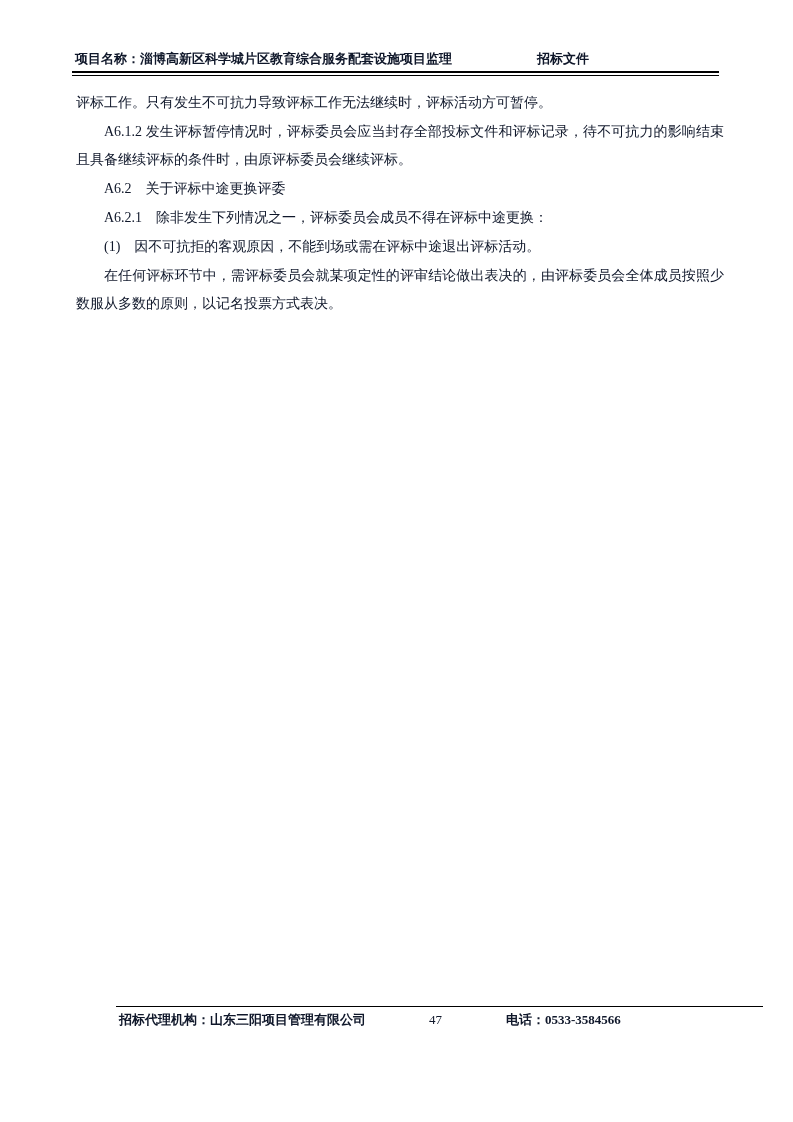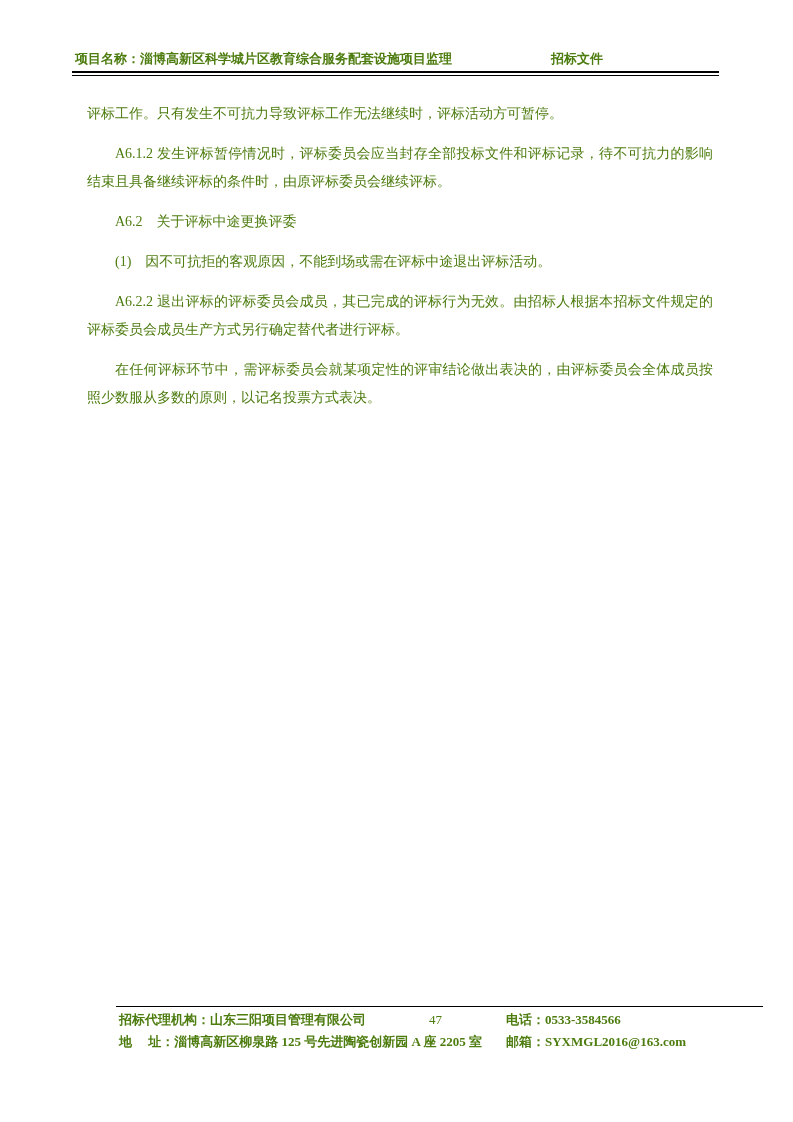--- a/index.html
+++ b/index.html
@@ -2,38 +2,38 @@
 <html><head>
 <meta charset="utf-8">
 <style>
   html, body { margin: 0; padding: 0; background: #ffffff; }
   .page {
     position: relative;
     width: 793px;
     height: 1122px;
     background: #ffffff;
     font-family: "Liberation Serif", "DejaVu Serif", serif;
-    color: #4d7c0f;
+    color: #0f172a;
     overflow: hidden;
   }
   
   .header {
     position: absolute;
     top: 50px;
     left: 75px;
     width: 645px;
     height: 18px;
     font-size: 13px;
     font-weight: bold;
     line-height: 18px;
     white-space: nowrap;
   }
   .header .doc-type {
     position: absolute;
-    left: 476px;
+    left: 462px;
     top: 0;
   }
   .header-rule {
     position: absolute;
     top: 71px;
     left: 72px;
     width: 647px;
     height: 2px;               
     border-top: 2.5px solid #000;
     border-bottom: 1.5px solid #000;
@@ -41,21 +41,21 @@
   
   .doc-body {
     position: absolute;
     top: 88px;
     left: 75px;
     width: 650px;
     font-size: 14px;
     line-height: 28px;
     text-align: justify;
   }
-  .doc-body p { margin: 12px; padding: 0; }
+  .doc-body p { margin: 1px; padding: 0; }
   .doc-body p.indent { text-indent: 2em; }
   
   .footer {
     position: absolute;
     top: 1006px;
     left: 72px;
     width: 647px;
     border-top: 1.5px solid #000;
     font-size: 13px;
     font-weight: bold;
@@ -80,30 +80,26 @@
   <div class="header">
     <span class="project">项目名称：淄博高新区科学城片区教育综合服务配套设施项目监理</span>
     <span class="doc-type">招标文件</span>
   </div>
   <div class="header-rule"></div>
 
   <div class="doc-body">
     <p>评标工作。只有发生不可抗力导致评标工作无法继续时，评标活动方可暂停。</p>
     <p class="indent">A6.1.2 发生评标暂停情况时，评标委员会应当封存全部投标文件和评标记录，待不可抗力的影响结束且具备继续评标的条件时，由原评标委员会继续评标。</p>
     <p class="indent">A6.2　关于评标中途更换评委</p>
+    <p class="indent">A6.2.1　除非发生下列情况之一，评标委员会成员不得在评标中途更换：</p>
     <p class="indent">(1)　因不可抗拒的客观原因，不能到场或需在评标中途退出评标活动。</p>
-    <p class="indent">A6.2.2 退出评标的评标委员会成员，其已完成的评标行为无效。由招标人根据本招标文件规定的评标委员会成员生产方式另行确定替代者进行评标。</p>
     <p class="indent">在任何评标环节中，需评标委员会就某项定性的评审结论做出表决的，由评标委员会全体成员按照少数服从多数的原则，以记名投票方式表决。</p>
   </div>
 
   <div class="footer">
     <div class="row">
       <span class="agency">招标代理机构：山东三阳项目管理有限公司</span>
       <span class="page-number">47</span>
       <span class="phone">电话：0533-3584566</span>
     </div>
-    <div class="row">
-      <span class="address">地　 址：淄博高新区柳泉路 125 号先进陶瓷创新园 A 座 2205 室</span>
-      <span class="email">邮箱：SYXMGL2016@163.com</span>
-    </div>
   </div>
 
 </div>
 
 </body></html>

